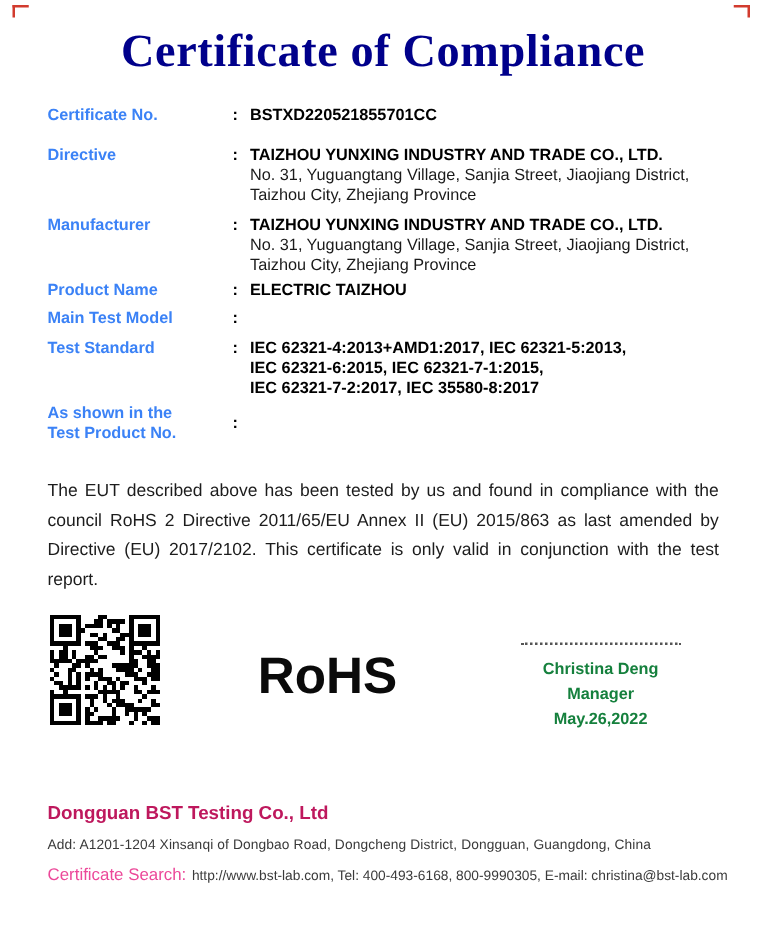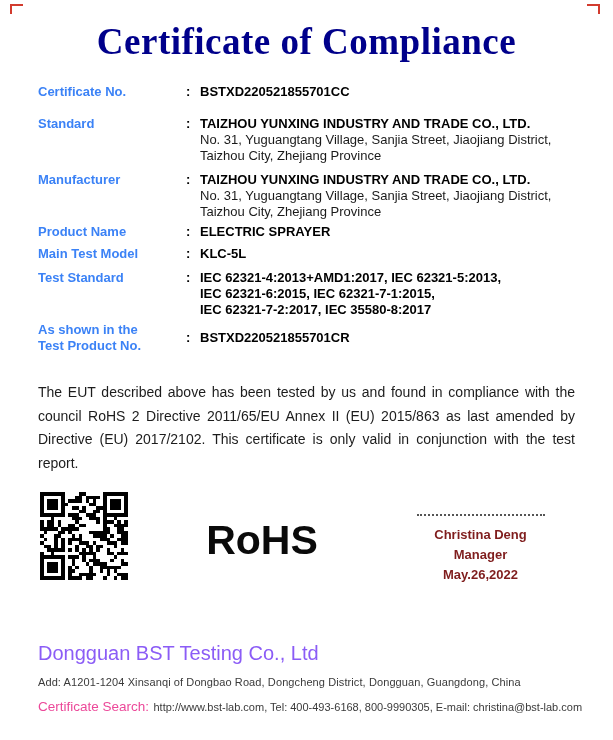--- a/index.html
+++ b/index.html
@@ -50,24 +50,24 @@
   .middleband{position:absolute;top:492px;left:0;width:522px;height:115px;}
   .qr{position:absolute;left:40px;top:0;width:88px;height:88px;}
   .rohs{
     position:absolute;left:172px;top:25px;width:180px;
     text-align:center;
     font-weight:bold;font-size:41px;letter-spacing:0px;
     color:#0a0a0a;
   }
   .signature{position:absolute;left:403px;top:22px;width:155px;text-align:center;}
   .sigline{width:128px;margin:0 auto 9px auto;border-top:2px dotted #555;height:0;}
-  .signame,.sigrole,.sigdate{font-weight:bold;font-size:13px;line-height:20px;color:#7f1d1d;}
+  .signame,.sigrole,.sigdate{font-weight:bold;font-size:13px;line-height:20px;color:#15803d;}
 
   .footer{position:absolute;left:38px;top:642px;right:20px;}
-  .company{font-weight:normal;font-size:20px;color:#8b5cf6;}
+  .company{font-weight:bold;font-size:15px;color:#be185d;}
   .addline{margin-top:11px;font-size:11px;color:#3a3a3a;letter-spacing:0.1px;}
   .searchline{margin-top:9px;color:#3a3a3a;}
   .searchlabel{font-size:13.5px;color:#ec4899;}
   .searchvalue{font-size:11px;}
 </style>
 </head>
 <body>
 
 <div class="page">
 
@@ -80,21 +80,21 @@
 
     <div class="frow mb16">
       <div class="flabel">Certificate No.</div>
       <div class="fcolon">:</div>
       <div class="fvalue">
           <span class="vline vbold">BSTXD220521855701CC</span>
         </div>
     </div>
 
     <div class="frow mb8">
-      <div class="flabel">Standard</div>
+      <div class="flabel">Directive</div>
       <div class="fcolon">:</div>
       <div class="fvalue">
         <span class="vline vbold">TAIZHOU YUNXING INDUSTRY AND TRADE CO., LTD.</span>
         <span class="vline vreg">No. 31, Yuguangtang Village, Sanjia Street, Jiaojiang District,</span>
         <span class="vline vreg">Taizhou City, Zhejiang Province</span>
       </div>
     </div>
 
     <div class="frow mb4">
       <div class="flabel">Manufacturer</div>
@@ -103,51 +103,45 @@
         <span class="vline vbold">TAIZHOU YUNXING INDUSTRY AND TRADE CO., LTD.</span>
         <span class="vline vreg">No. 31, Yuguangtang Village, Sanjia Street, Jiaojiang District,</span>
         <span class="vline vreg">Taizhou City, Zhejiang Province</span>
       </div>
     </div>
 
     <div class="frow mb6">
       <div class="flabel">Product Name</div>
       <div class="fcolon">:</div>
       <div class="fvalue">
-          <span class="vline vbold">ELECTRIC SPRAYER</span>
+          <span class="vline vbold">ELECTRIC TAIZHOU</span>
         </div>
     </div>
 
     <div class="frow mb8">
       <div class="flabel">Main Test Model</div>
       <div class="fcolon">:</div>
-      <div class="fvalue">
-          <span class="vline vbold">KLC-5L</span>
-        </div>
     </div>
 
     <div class="frow mb4">
       <div class="flabel">Test Standard</div>
       <div class="fcolon">:</div>
       <div class="fvalue">
         <span class="vline vbold">IEC 62321-4:2013+AMD1:2017, IEC 62321-5:2013,</span>
         <span class="vline vbold">IEC 62321-6:2015, IEC 62321-7-1:2015,</span>
         <span class="vline vbold">IEC 62321-7-2:2017, IEC 35580-8:2017</span>
       </div>
     </div>
 
     <div class="frow">
       <div class="flabel">
         <span class="vline">As shown in the</span>
         <span class="vline">Test Product No.</span>
       </div>
       <div class="fcolon vcenter">:</div>
-      <div class="fvalue vcenter">
-          <span class="vline vbold">BSTXD220521855701CR</span>
-        </div>
     </div>
 
   </div>
 
   <div class="statement">The EUT described above has been tested by us and found in compliance with the council RoHS 2 Directive 2011/65/EU Annex II (EU) 2015/863 as last amended by Directive (EU) 2017/2102. This certificate is only valid in conjunction with the test report.</div>
 
   <div class="middleband">
     <div class="qr">
       <svg id="qr-svg" width="88" height="88" viewBox="0 0 25 25" shape-rendering="crispEdges" xmlns="http://www.w3.org/2000/svg">
           <rect x="0" y="0" width="1" height="1" fill="#000"></rect>

